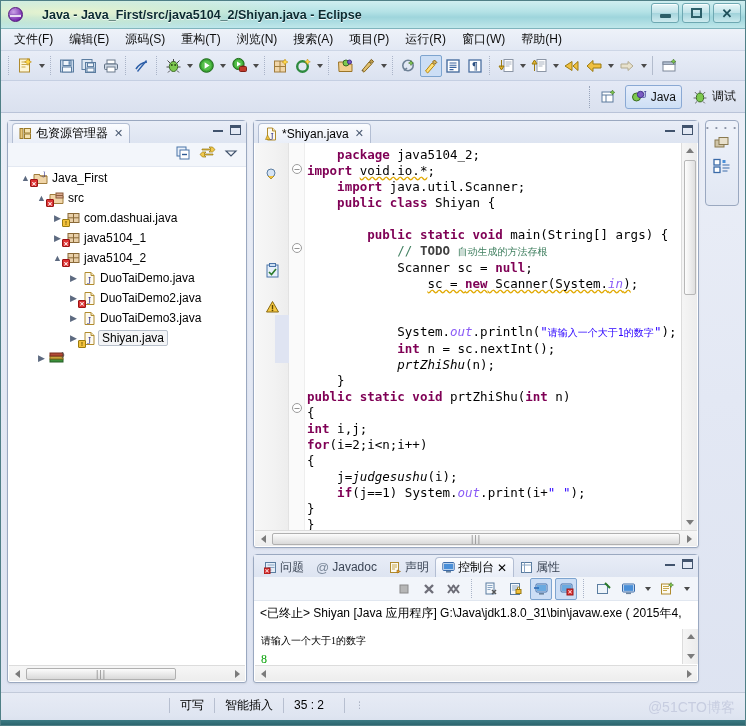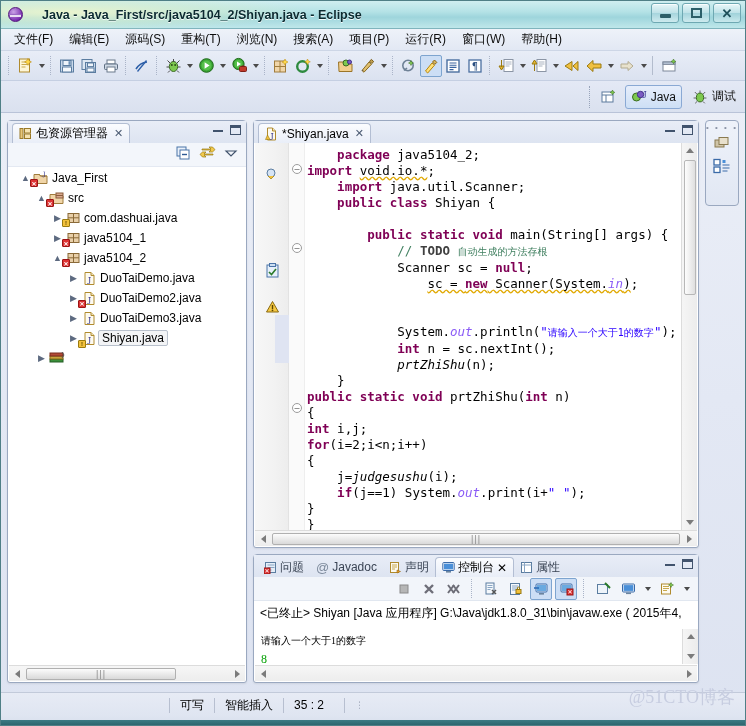--- a/index.html
+++ b/index.html
@@ -248,22 +248,22 @@
   .statusbar {
     position:absolute; left:0; right:0; bottom:0; height:33px;
     background:linear-gradient(180deg,#e7ebf5 0%,#dfe5f1 70%,#d8dfed 100%);
     border-top:1px solid #c2cada;
   }
   .sb-row { display:flex; align-items:center; height:24px; font-size:12px; }
   .sb-cell { padding:0 10px; position:relative; white-space:nowrap; }
   .sb-div { width:1px; height:15px; background:#b7bfd0; }
   .sb-dots { color:#98a0b3; font-size:9px; letter-spacing:0; line-height:4px;}
   .watermark {
-    position:absolute; right:10px; bottom:16px; font-size:18px; color:#c7cde0;
-    font-family:Liberation Serif, serif;
+    position:absolute; right:10px; bottom:8px; font-size:14px; color:#c7cde0;
+    font-family:Liberation Sans, sans-serif;
   }
   .bottom-edge { position:absolute; left:0; right:0; bottom:0; height:5px;
     background:linear-gradient(180deg,#3c7b84,#2d666f); }
 </style>
 </head>
 <body>
 
 <div id="app">
 
   <div class="titlebar">

